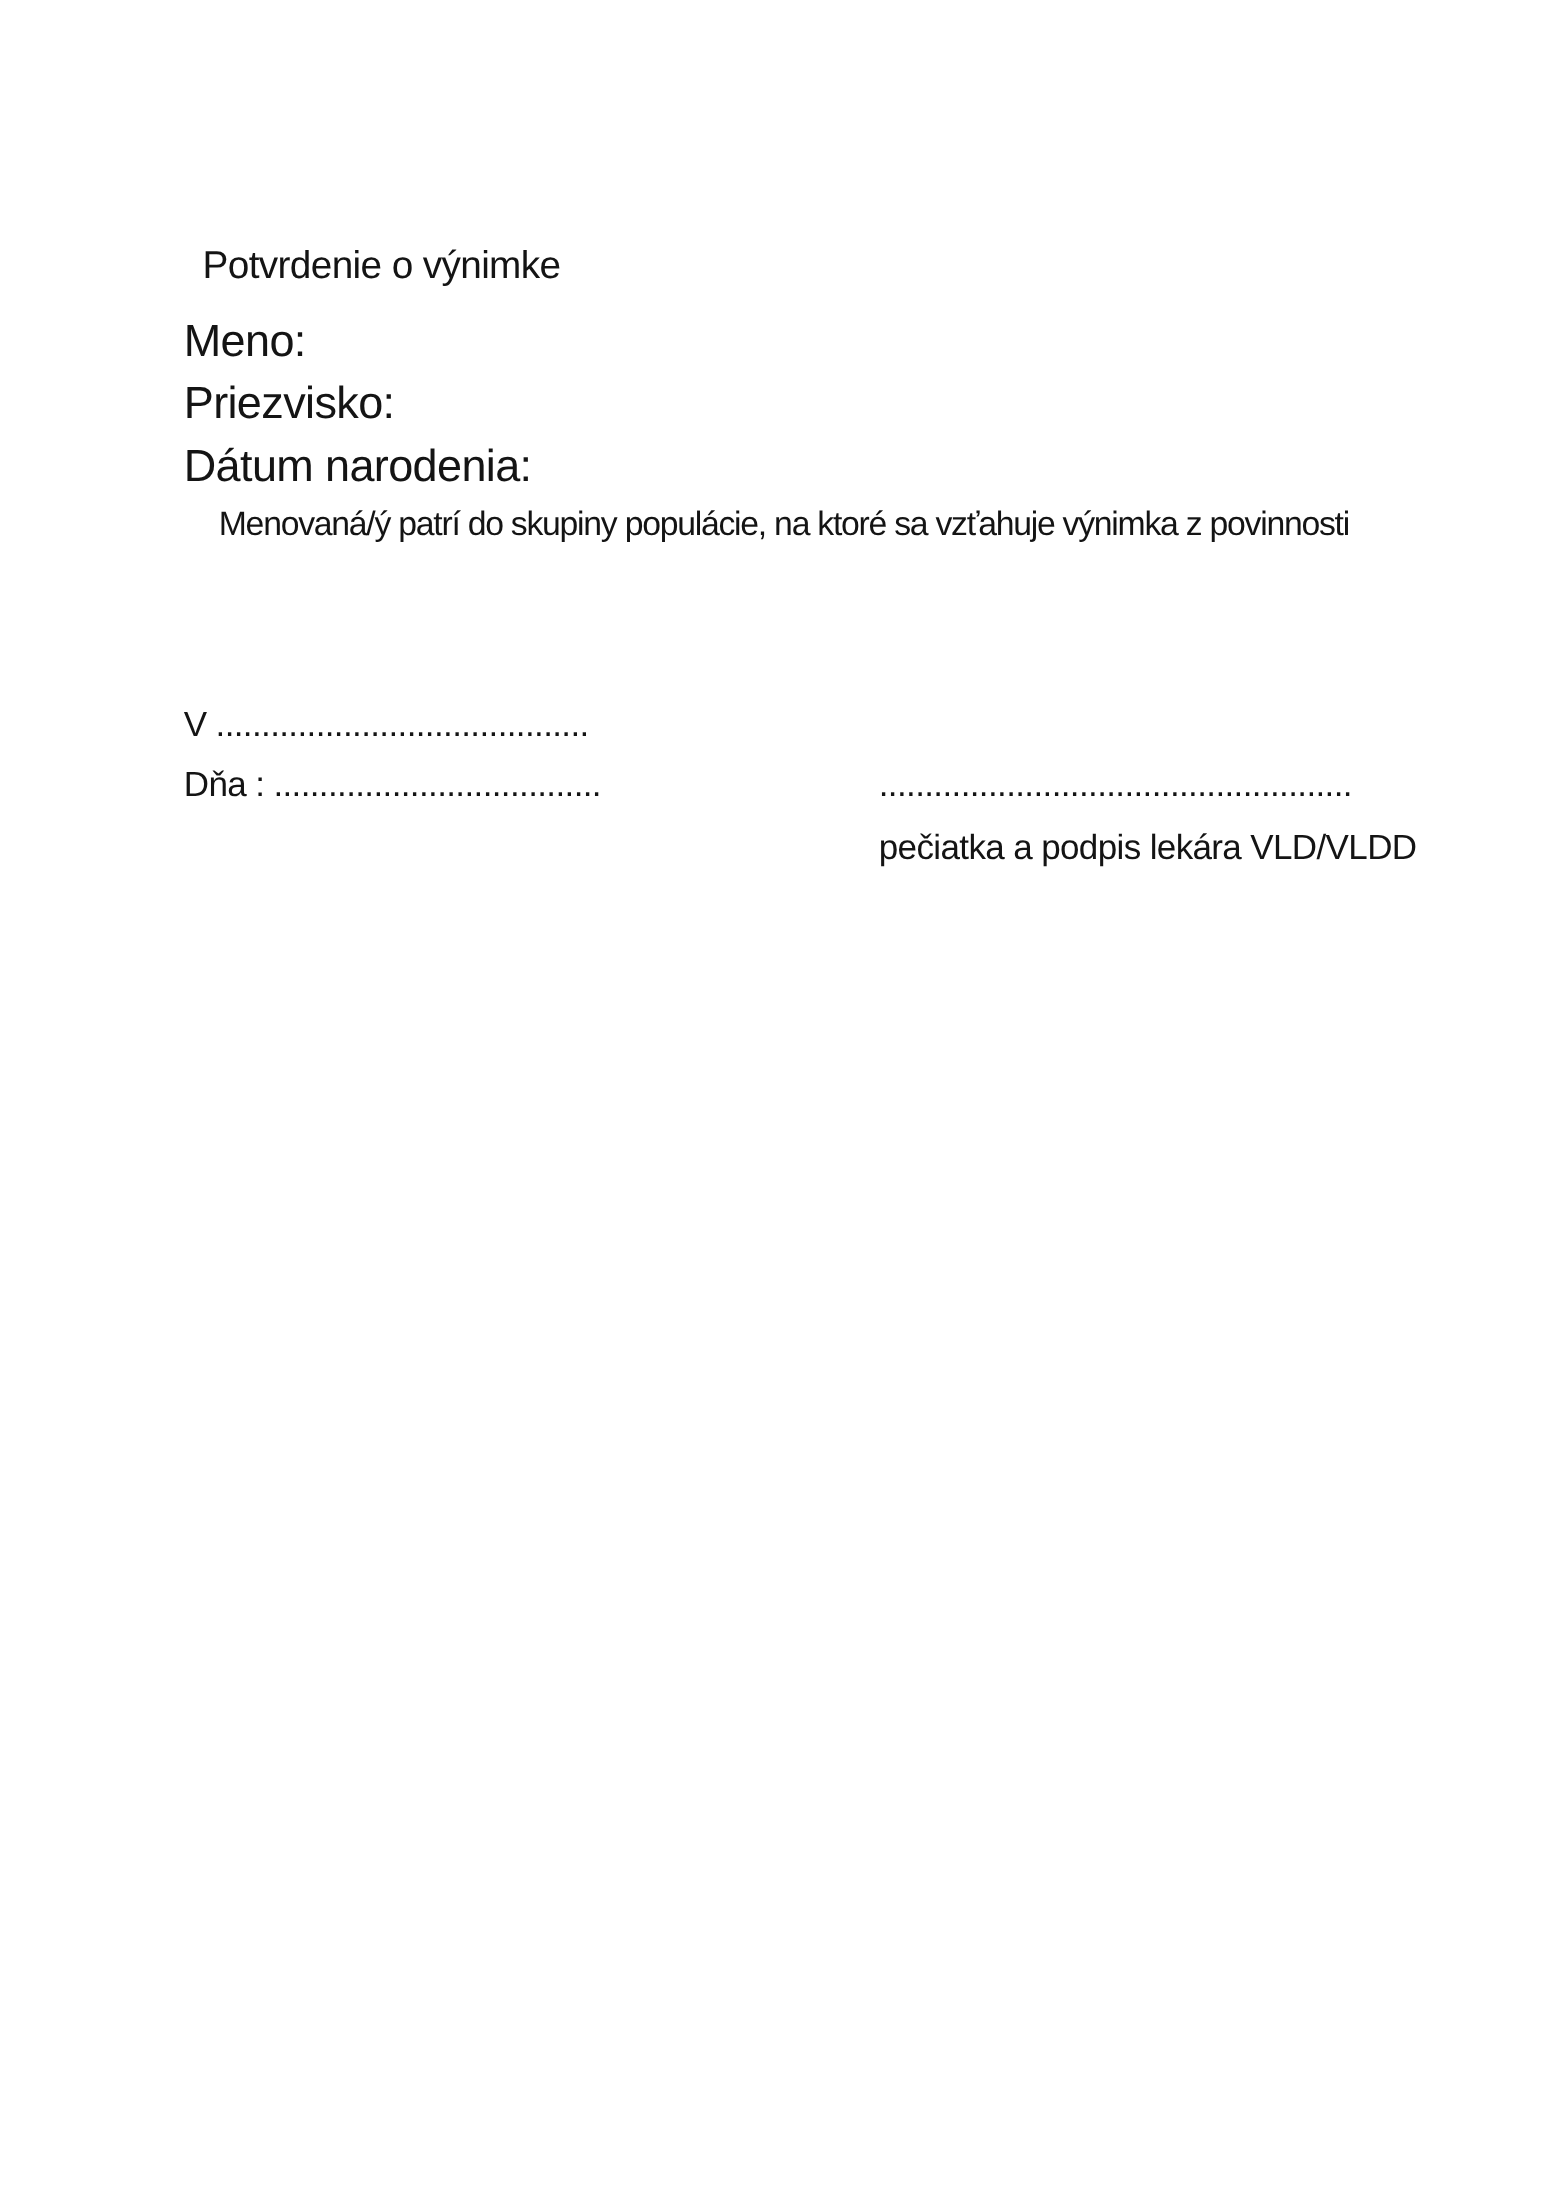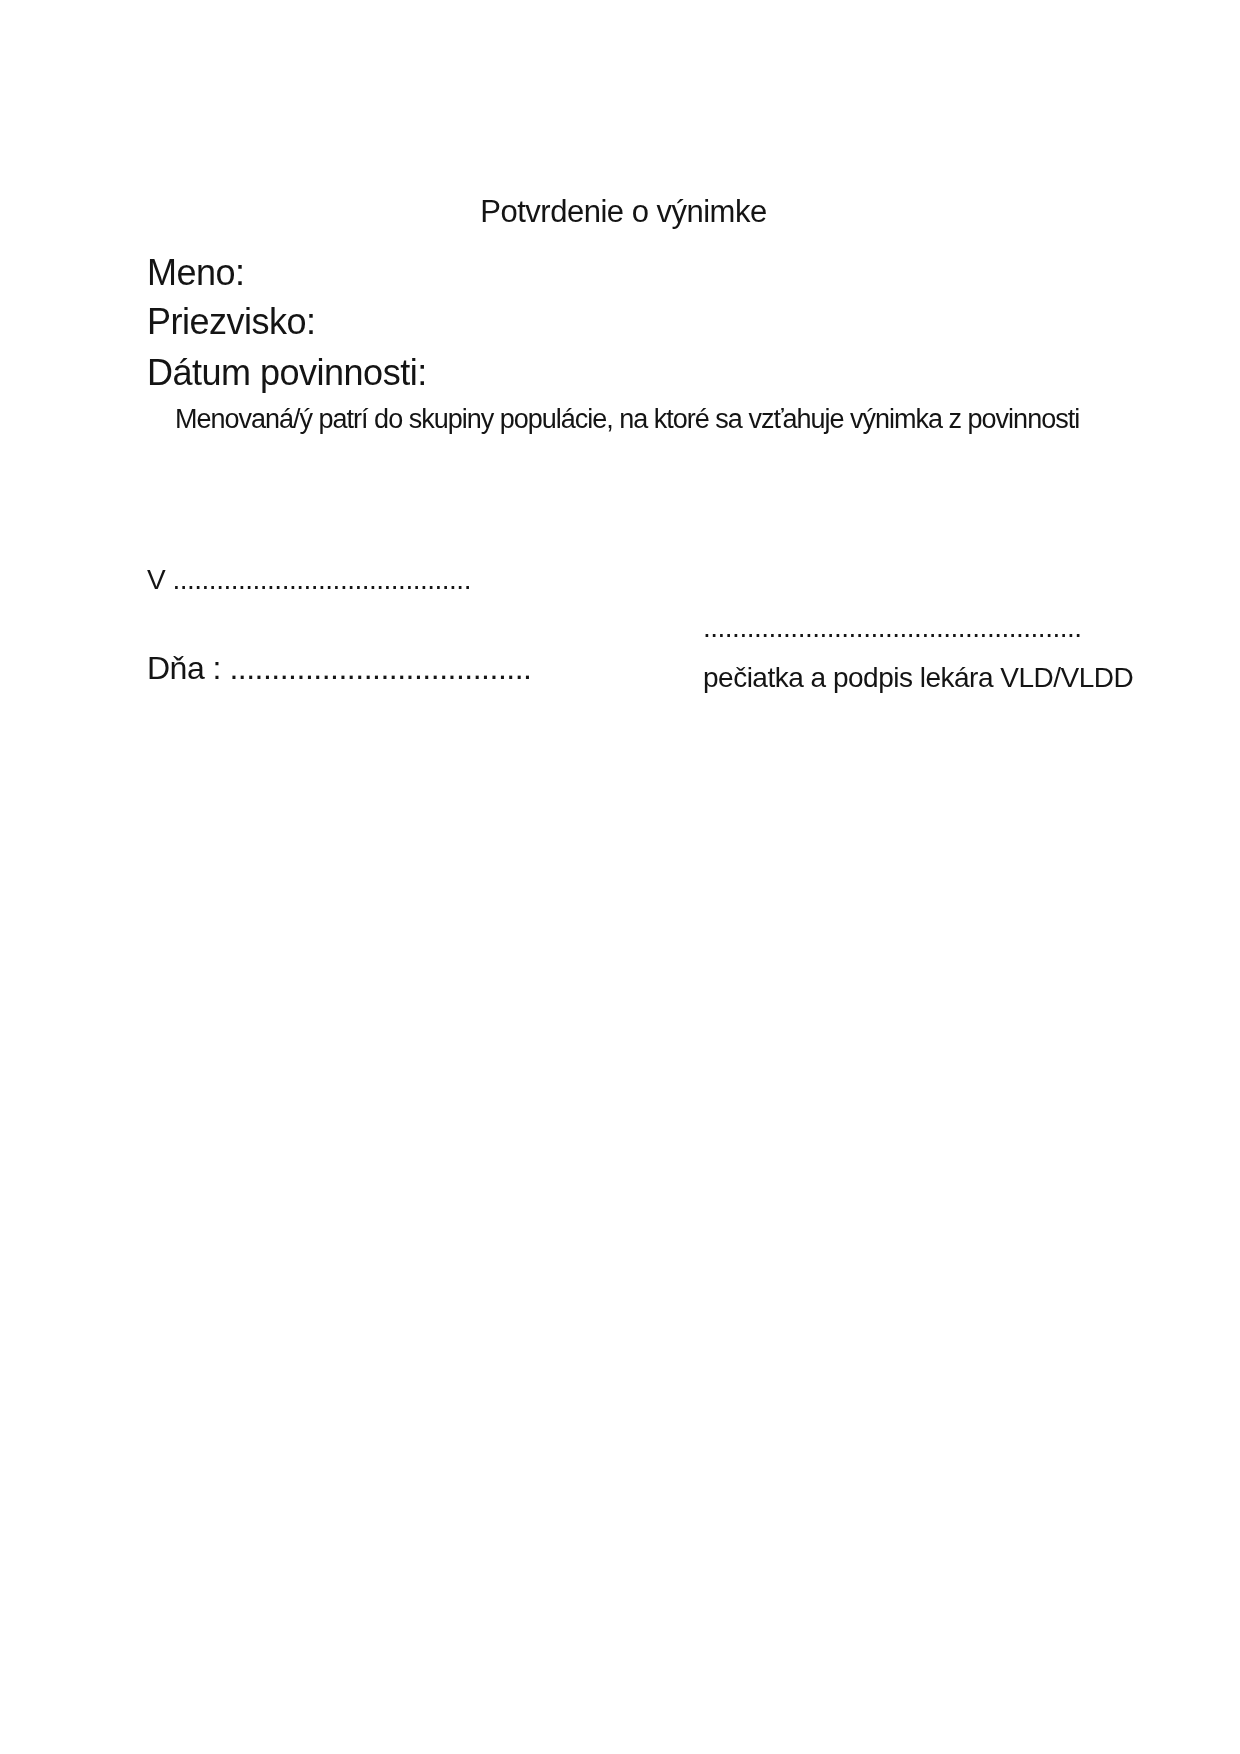--- a/index.html
+++ b/index.html
@@ -14,21 +14,20 @@
     background: #ffffff;
     font-family: "Liberation Sans", sans-serif;
     color: #141414;
     overflow: hidden;
   }
   .doc-title {
     position: absolute;
     left: 162px;
     right: 155px;
     top: 194px;
-    text-align: center;
     font-size: 31px;
     letter-spacing: -0.5px;
     line-height: 1.15;
     white-space: nowrap;
   }
   .field-label {
     position: absolute;
     left: 147px;
     font-size: 36px;
     letter-spacing: -0.5px;
@@ -54,24 +53,23 @@
     left: 147px;
     top: 564px;
     font-size: 28px;
     letter-spacing: -0.5px;
     white-space: nowrap;
   }
   .date-line {
     position: absolute;
     left: 147px;
     top: 612px;
-    font-size: 32px;
+    font-size: 28px;
     letter-spacing: -0.5px;
     white-space: nowrap;
-    margin-top: 38px;
   }
   .sig-dots {
     position: absolute;
     left: 703px;
     top: 612px;
     font-size: 28px;
     letter-spacing: -0.5px;
     white-space: nowrap;
   }
   .sig-caption {
@@ -87,21 +85,21 @@
 <body>
 
 <div class="page">
 
   <div class="doc-title">Potvrdenie o výnimke</div>
 
   <div class="field-label label-meno">Meno:</div>
 
   <div class="field-label label-priezvisko">Priezvisko:</div>
 
-  <div class="field-label label-datum">Dátum povinnosti:</div>
+  <div class="field-label label-datum">Dátum narodenia:</div>
 
   <div class="paragraph">
     <div class="pline indent">Menovaná/ý patrí do skupiny populácie, na ktoré sa vzťahuje výnimka z povinnosti</div>
   </div>
 
   <div class="place-line">V .........................................</div>
 
   <div class="date-line">Dňa : ....................................</div>
 
   <div class="sig-dots">....................................................</div>

